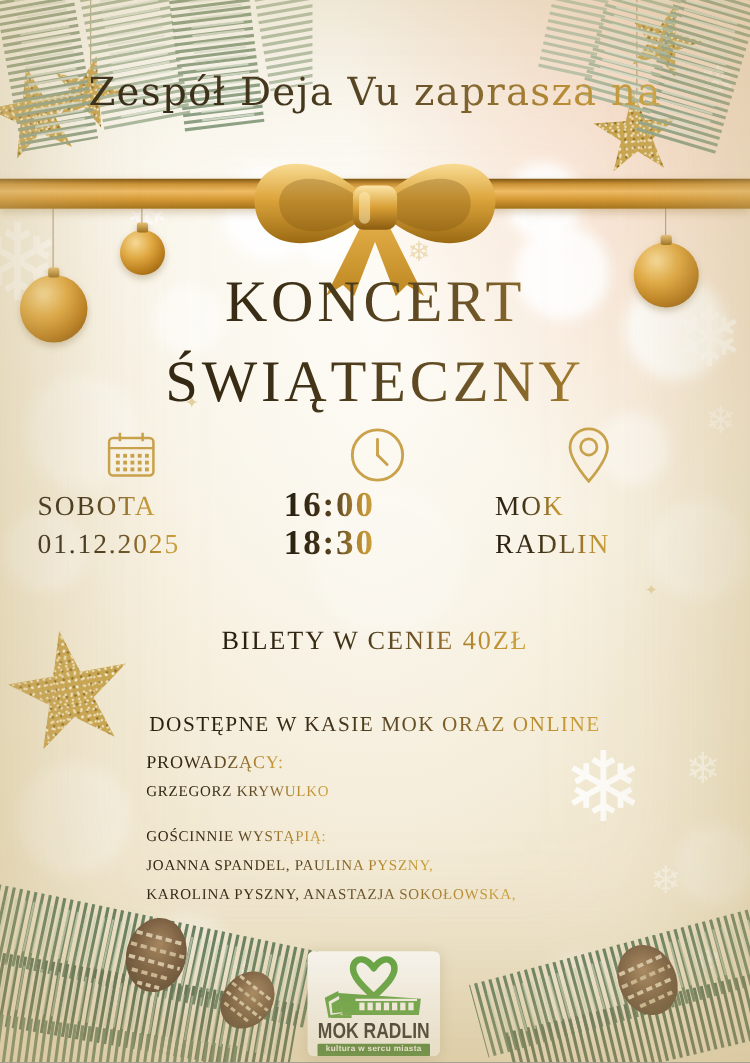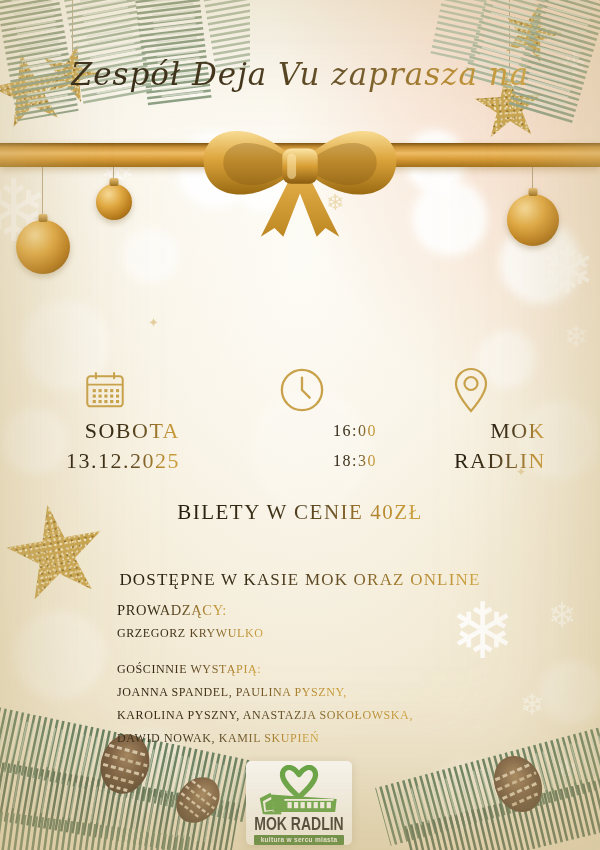--- a/index.html
+++ b/index.html
@@ -15,21 +15,21 @@
   
   .bokeh{position:absolute;border-radius:50%;background:#fff;filter:blur(5px);}
   
   .vignette{position:absolute;inset:0;z-index:9;pointer-events:none;
     box-shadow:inset 0 0 130px 24px rgba(199,175,122,.38), inset 0 -70px 110px rgba(199,175,122,.28);}
   
   .gtext{background:linear-gradient(90deg,#261d0f 0%,#3c2f16 38%,#6b5327 62%,#b5882f 82%,#cfa43f 100%);
     -webkit-background-clip:text;background-clip:text;color:transparent;display:inline-block;}
   .center{position:absolute;left:0;width:600px;text-align:center;}
   
-  .invite{top:56px;font-style:italic;font-size:31px;letter-spacing:1px;z-index:6;font-family:"DejaVu Serif",serif;}
+  .invite{top:56px;font-size:31px;letter-spacing:1px;z-index:6;font-family:"DejaVu Serif",serif;}
   
   .ribbon{position:absolute;left:0;top:143px;width:600px;height:24px;z-index:3;
     background:linear-gradient(180deg,#7e5512 0%,#cd9336 18%,#eebc66 42%,#d79a36 68%,#a3721b 100%);
     box-shadow:0 3px 7px rgba(150,110,40,.35);}
   .bow{position:absolute;left:192px;top:110px;width:216px;height:130px;z-index:4;}
   
   .star{position:absolute;z-index:4;
     clip-path:polygon(50% 0%,61% 35%,98% 35%,68% 57%,79% 91%,50% 70%,21% 91%,32% 57%,2% 35%,39% 35%);
     background-color:#c9a54f;
     background-image:
@@ -44,24 +44,24 @@
   .bauble::before{content:"";position:absolute;left:50%;top:-6px;transform:translateX(-50%);
     width:9px;height:8px;border-radius:2px;background:linear-gradient(180deg,#e8c277,#9c6f1d);}
   .string{position:absolute;width:1px;background:rgba(150,125,75,.6);z-index:3;}
   
   .flake{position:absolute;z-index:2;font-family:"DejaVu Sans",sans-serif;line-height:1;user-select:none;}
   
   .branch{position:absolute;z-index:5;}
   
   .title{top:210px;z-index:6;font-size:47px;line-height:64px;letter-spacing:3px;font-weight:400;margin:0;}
   
-  .col{position:absolute;top:364px;width:150px;text-align:right;z-index:6;}
+  .col{position:absolute;top:338px;width:150px;text-align:left;z-index:6;}
   .col .iconbox{height:52px;display:flex;align-items:center;justify-content:center;}
   .col .l1,.col .l2{font-size:22px;line-height:30px;letter-spacing:1.5px;}
-  .col-time .l1,.col-time .l2{font-size:16px;}
+  .col-time .l1,.col-time .l2{font-size:28px;font-weight:bold;}
   
   .tickets-headline{top:500px;font-size:21px;letter-spacing:1.5px;z-index:6;}
   .tickets-sub{top:570px;font-size:17px;letter-spacing:1.2px;z-index:6;}
   
   .textblock{position:absolute;left:117px;z-index:6;}
   .textblock .line{font-size:12px;line-height:23px;letter-spacing:.6px;display:block;}
   .host{top:599px;}
   .guests{top:658px;}
   
   .logo-card{position:absolute;left:246px;top:761px;width:106px;height:84px;background:#fff;
@@ -217,20 +217,24 @@
       <line x1="-21" y1="-3" x2="21" y2="-3" stroke="#cbb899" stroke-width="3" stroke-dasharray="5 3"></line>
       <line x1="-20" y1="7" x2="20" y2="7" stroke="#d8c9b0" stroke-width="3" stroke-dasharray="5 3"></line>
       <line x1="-14" y1="17" x2="14" y2="17" stroke="#cbb899" stroke-width="3" stroke-dasharray="5 3"></line>
     </g>
   </svg>
 
   <div class="center invite">
     <span class="gtext">Zespół Deja Vu zaprasza na</span>
   </div>
 
+  <h1 class="center title">
+    <span class="gtext" style="display:block">KONCERT</span>
+    <span class="gtext" style="display:block">ŚWIĄTECZNY</span>
+  </h1>
 
   <div class="col col-date" style="left:30px">
     <div class="iconbox">
       <svg width="40" height="40" viewBox="0 0 44 42" aria-hidden="true">
         <rect x="2.5" y="6" width="39" height="33" rx="3.5" fill="none" stroke="#c9a24b" stroke-width="2.2"></rect>
         <line x1="2.5" y1="15" x2="41.5" y2="15" stroke="#c9a24b" stroke-width="2"></line>
         <line x1="12" y1="1.5" x2="12" y2="9" stroke="#c9a24b" stroke-width="2.2"></line>
         <line x1="32" y1="1.5" x2="32" y2="9" stroke="#c9a24b" stroke-width="2.2"></line>
         <g fill="#c9a24b">
           <rect x="8.5" y="20" width="3.4" height="3.4"></rect>
@@ -245,21 +249,21 @@
             <rect x="34.1" y="26" width="3.4" height="3.4"></rect>
           <rect x="8.5" y="32" width="3.4" height="3.4"></rect>
             <rect x="14.9" y="32" width="3.4" height="3.4"></rect>
             <rect x="21.3" y="32" width="3.4" height="3.4"></rect>
             <rect x="27.7" y="32" width="3.4" height="3.4"></rect>
             <rect x="34.1" y="32" width="3.4" height="3.4"></rect>
         </g>
       </svg>
     </div>
     <div class="l1"><span class="gtext">SOBOTA</span></div>
-    <div class="l2"><span class="gtext">13.12.2025</span></div>
+    <div class="l2"><span class="gtext">01.12.2025</span></div>
   </div>
 
   <div class="col col-time" style="left:227px">
     <div class="iconbox">
       <svg width="46" height="46" viewBox="0 0 48 48" aria-hidden="true">
         <circle cx="24" cy="24" r="21" fill="none" stroke="#c9a24b" stroke-width="2.4"></circle>
         <path d="M24,24 L24,11" stroke="#c9a24b" stroke-width="2.4" stroke-linecap="round"></path>
         <path d="M24,24 L32,32" stroke="#c9a24b" stroke-width="2.4" stroke-linecap="round"></path>
       </svg>
     </div>
@@ -287,21 +291,20 @@
 
   <div class="textblock host">
     <span class="line" style="font-size:14.5px"><span class="gtext">PROWADZĄCY:</span></span>
     <span class="line"><span class="gtext">GRZEGORZ KRYWULKO</span></span>
   </div>
 
   <div class="textblock guests">
     <span class="line" style="font-size:12px"><span class="gtext">GOŚCINNIE WYSTĄPIĄ:</span></span>
     <span class="line"><span class="gtext">JOANNA SPANDEL, PAULINA PYSZNY,</span></span>
     <span class="line"><span class="gtext">KAROLINA PYSZNY, ANASTAZJA SOKOŁOWSKA,</span></span>
-    <span class="line"><span class="gtext">DAWID NOWAK, KAMIL SKUPIEŃ</span></span>
   </div>
 
   <div class="logo-card">
     <svg width="46" height="36" viewBox="0 0 44 40" style="margin-top:4px" aria-hidden="true">
       <path d="M22,37 C10,26 3,18.5 3,11 C3,4.5 8.6,1.6 13.3,3.3 C17,4.6 20,8 22,11 C24,8 27,4.6 30.7,3.3 C35.4,1.6 41,4.5 41,11 C41,18.5 34,26 22,37 Z" fill="none" stroke="#57a33d" stroke-width="6" stroke-linejoin="round"></path>
     </svg>
     <svg width="88" height="27" viewBox="0 0 110 34" style="margin-top:-11px" aria-hidden="true">
       <polygon points="4,12 18,5 23,29 8,33" fill="#57a33d"></polygon>
       <polygon points="8,16 19,10 22,28 10,30" fill="#fff"></polygon>
       <polygon points="11,18 20,13 22,27 12,28" fill="#57a33d"></polygon>

